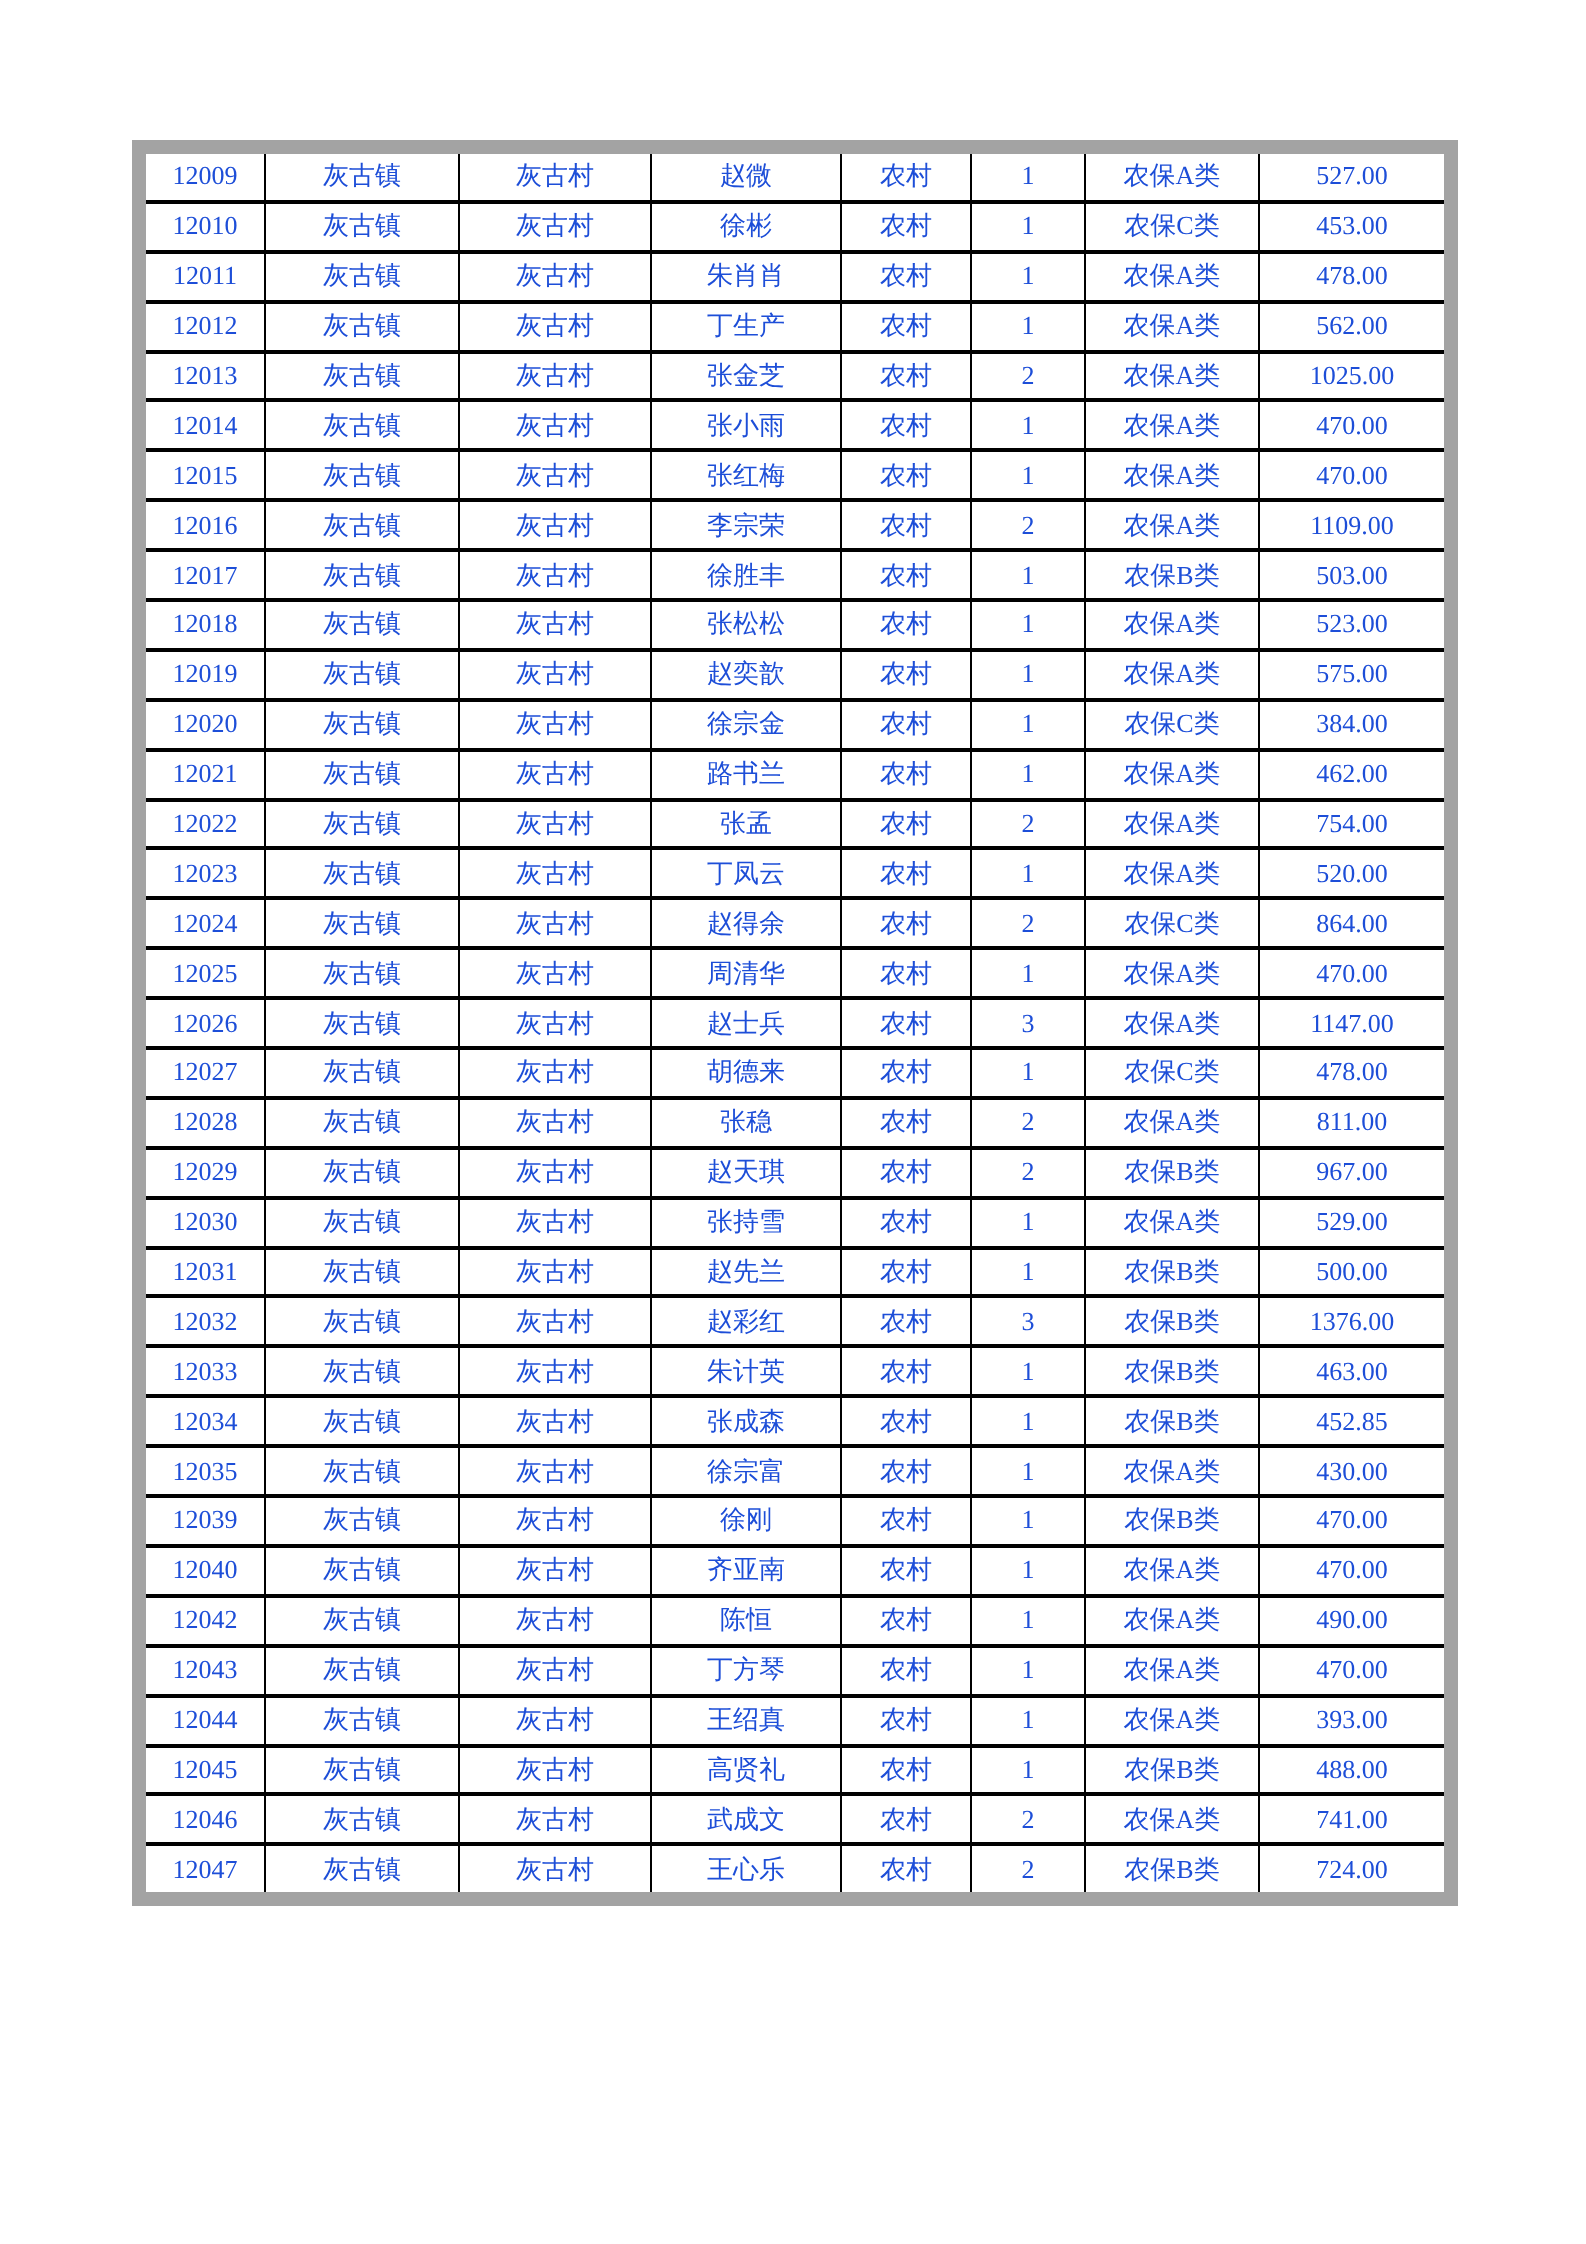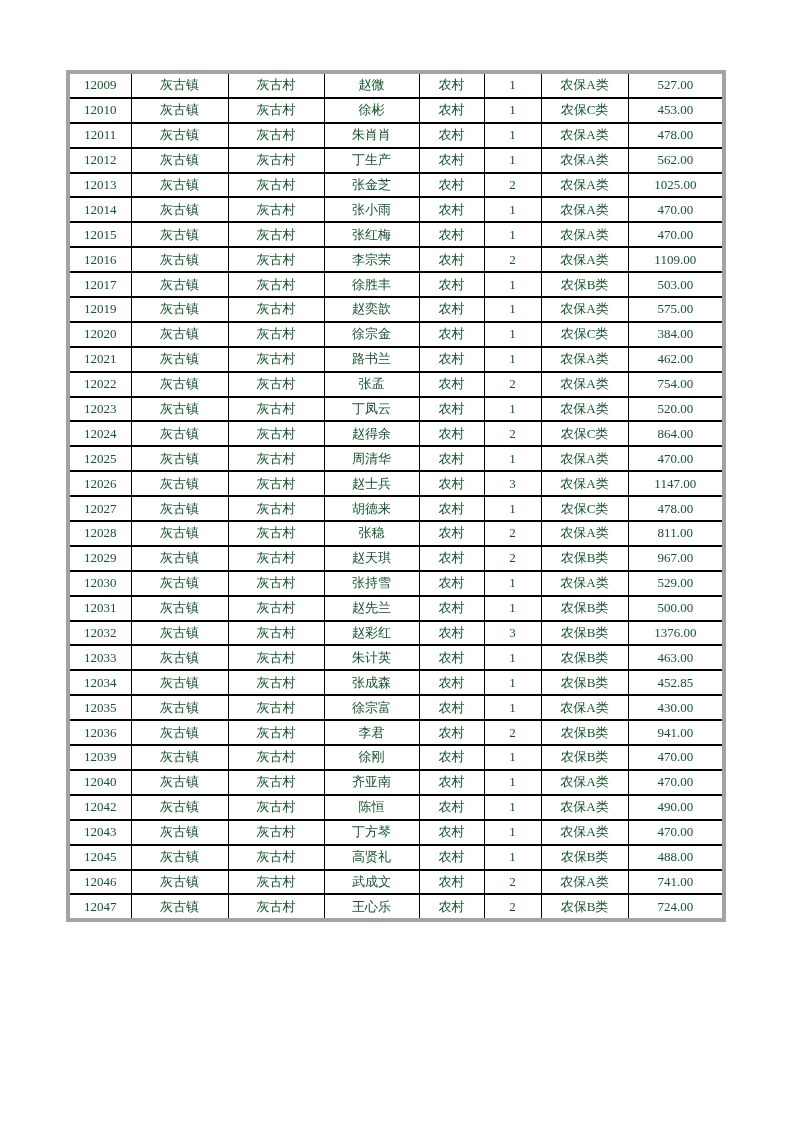--- a/index.html
+++ b/index.html
@@ -14,22 +14,22 @@
     background: #ffffff;
     overflow: hidden;
     font-family: "Liberation Serif", "DejaVu Serif", serif;
   }
   table.data-table {
     position: absolute;
     left: 66px;
     top: 70px;
     border-collapse: collapse;
     table-layout: fixed;
-    border: 4px solid #a3a3a3;
-    color: #14532d;
+    border: 7px solid #a3a3a3;
+    color: #1d4ed8;
     font-size: 13px;
   }
   table.data-table td {
     border-left: 1px solid #000000;
     border-right: 1px solid #000000;
     border-top: 2px solid #000000;
     border-bottom: 2px solid #000000;
     height: 22.9px;
     padding: 0;
     text-align: center;
@@ -146,20 +146,30 @@
           <td>12017</td>
           <td>灰古镇</td>
           <td>灰古村</td>
           <td>徐胜丰</td>
           <td>农村</td>
           <td>1</td>
           <td>农保B类</td>
           <td>503.00</td>
         </tr>
         <tr>
+          <td>12018</td>
+          <td>灰古镇</td>
+          <td>灰古村</td>
+          <td>张松松</td>
+          <td>农村</td>
+          <td>1</td>
+          <td>农保A类</td>
+          <td>523.00</td>
+        </tr>
+        <tr>
           <td>12019</td>
           <td>灰古镇</td>
           <td>灰古村</td>
           <td>赵奕歆</td>
           <td>农村</td>
           <td>1</td>
           <td>农保A类</td>
           <td>575.00</td>
         </tr>
         <tr>
@@ -316,30 +326,20 @@
           <td>12035</td>
           <td>灰古镇</td>
           <td>灰古村</td>
           <td>徐宗富</td>
           <td>农村</td>
           <td>1</td>
           <td>农保A类</td>
           <td>430.00</td>
         </tr>
         <tr>
-          <td>12036</td>
-          <td>灰古镇</td>
-          <td>灰古村</td>
-          <td>李君</td>
-          <td>农村</td>
-          <td>2</td>
-          <td>农保B类</td>
-          <td>941.00</td>
-        </tr>
-        <tr>
           <td>12039</td>
           <td>灰古镇</td>
           <td>灰古村</td>
           <td>徐刚</td>
           <td>农村</td>
           <td>1</td>
           <td>农保B类</td>
           <td>470.00</td>
         </tr>
         <tr>
@@ -364,20 +364,30 @@
         </tr>
         <tr>
           <td>12043</td>
           <td>灰古镇</td>
           <td>灰古村</td>
           <td>丁方琴</td>
           <td>农村</td>
           <td>1</td>
           <td>农保A类</td>
           <td>470.00</td>
+        </tr>
+        <tr>
+          <td>12044</td>
+          <td>灰古镇</td>
+          <td>灰古村</td>
+          <td>王绍真</td>
+          <td>农村</td>
+          <td>1</td>
+          <td>农保A类</td>
+          <td>393.00</td>
         </tr>
         <tr>
           <td>12045</td>
           <td>灰古镇</td>
           <td>灰古村</td>
           <td>高贤礼</td>
           <td>农村</td>
           <td>1</td>
           <td>农保B类</td>
           <td>488.00</td>

